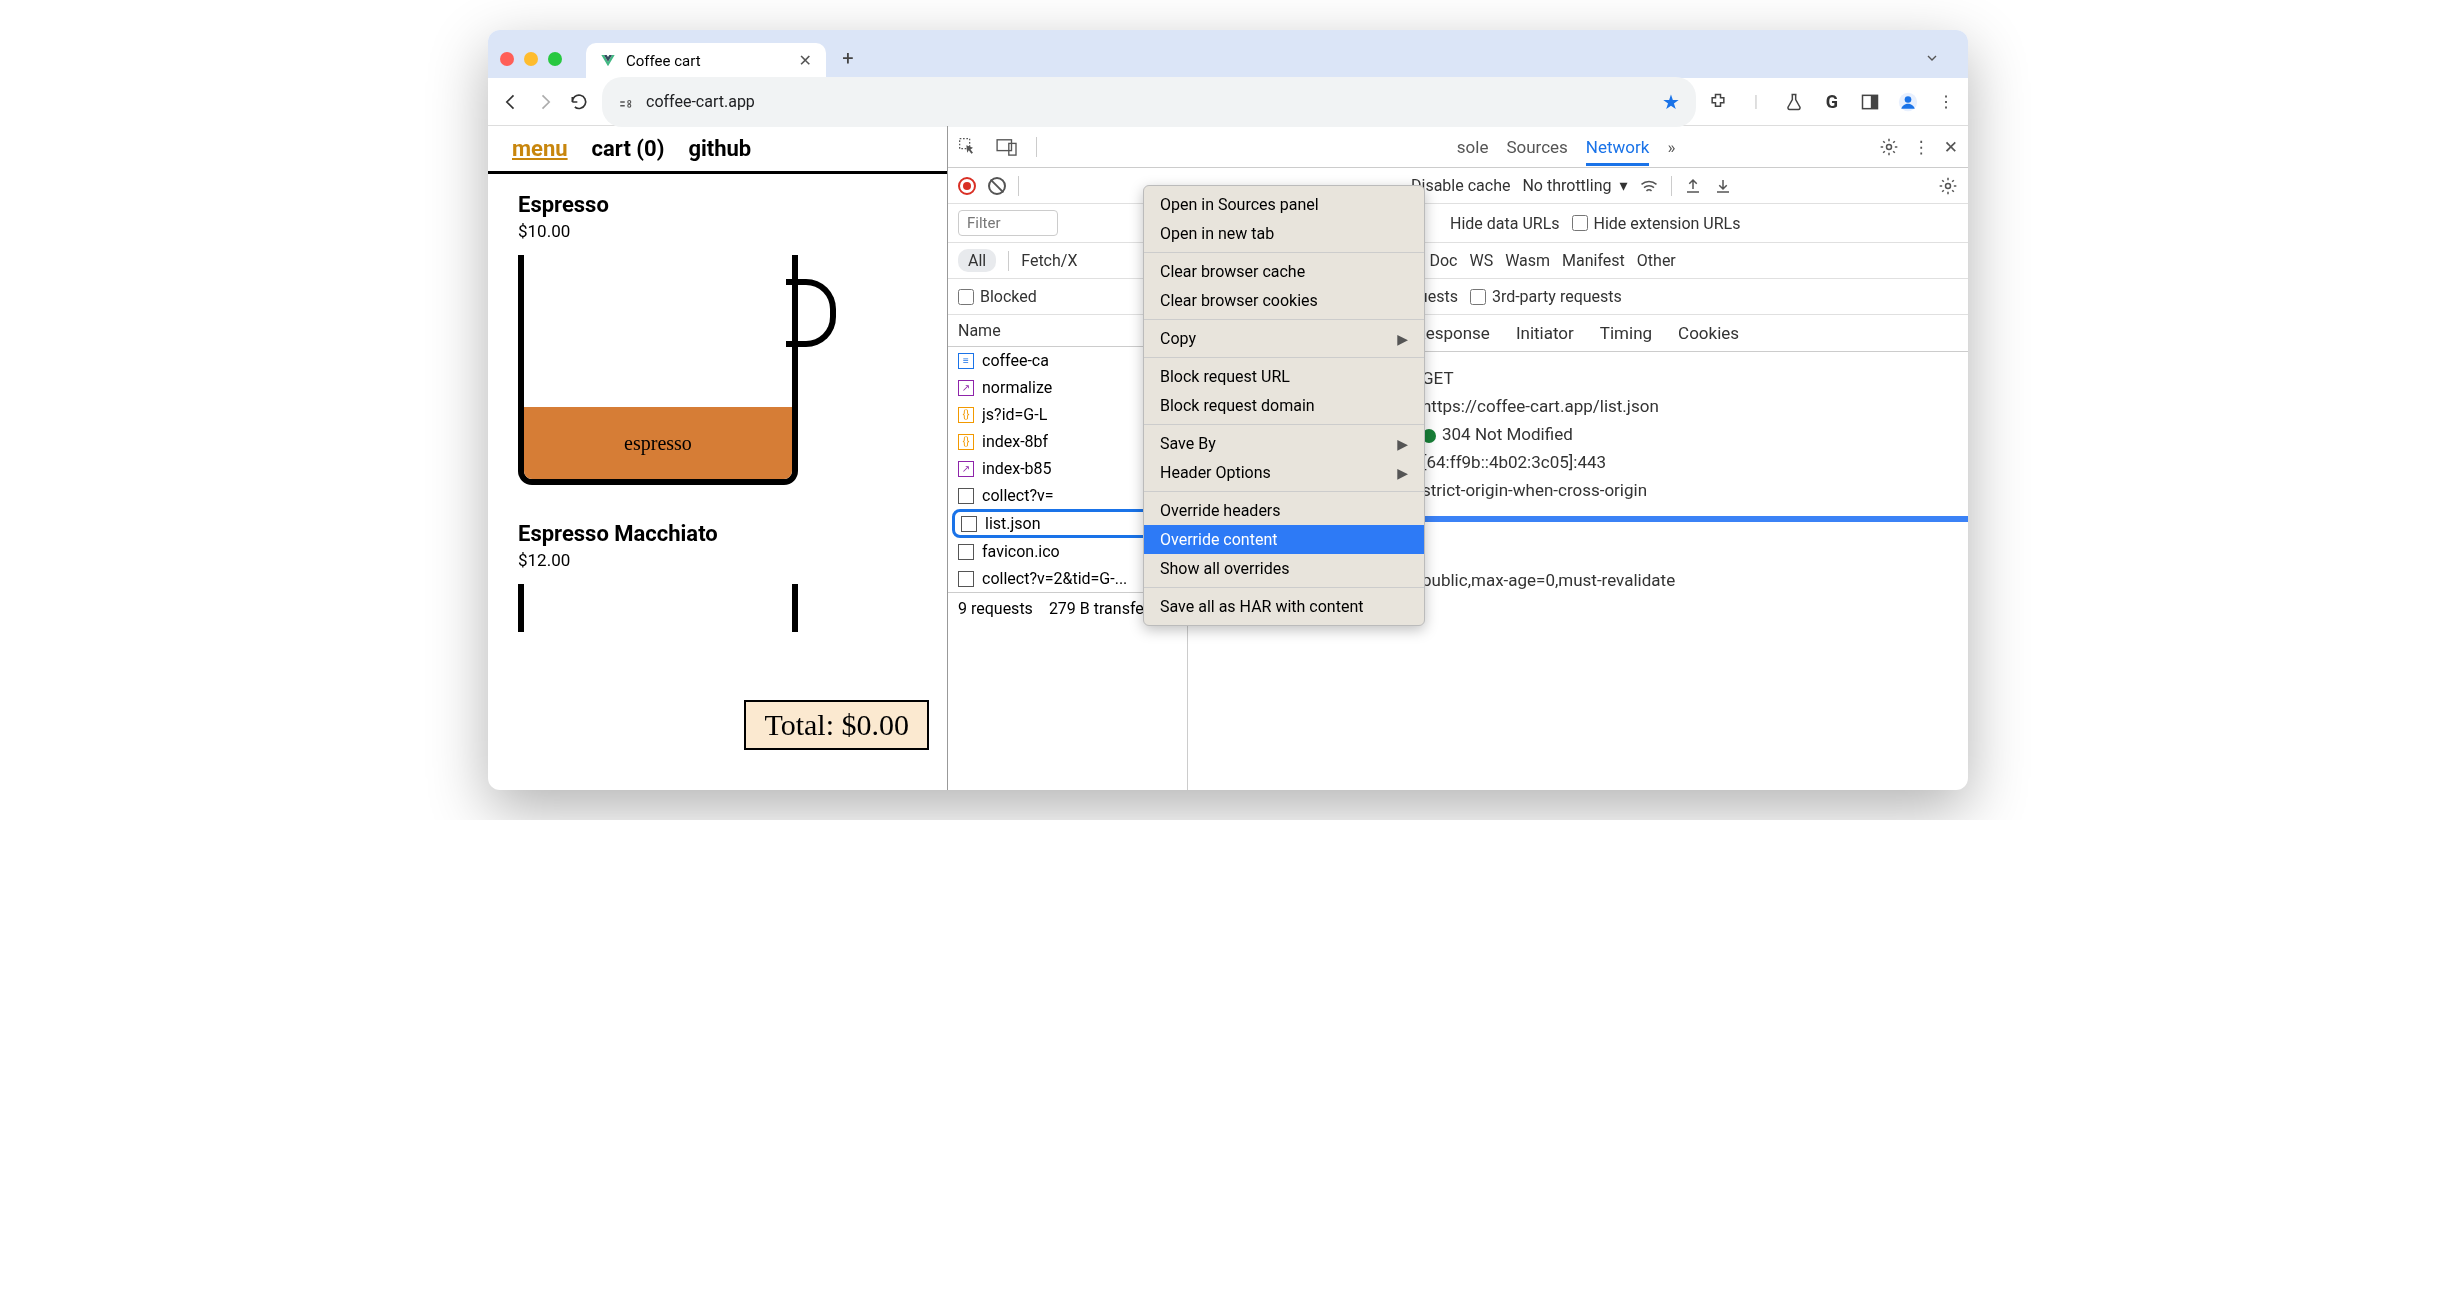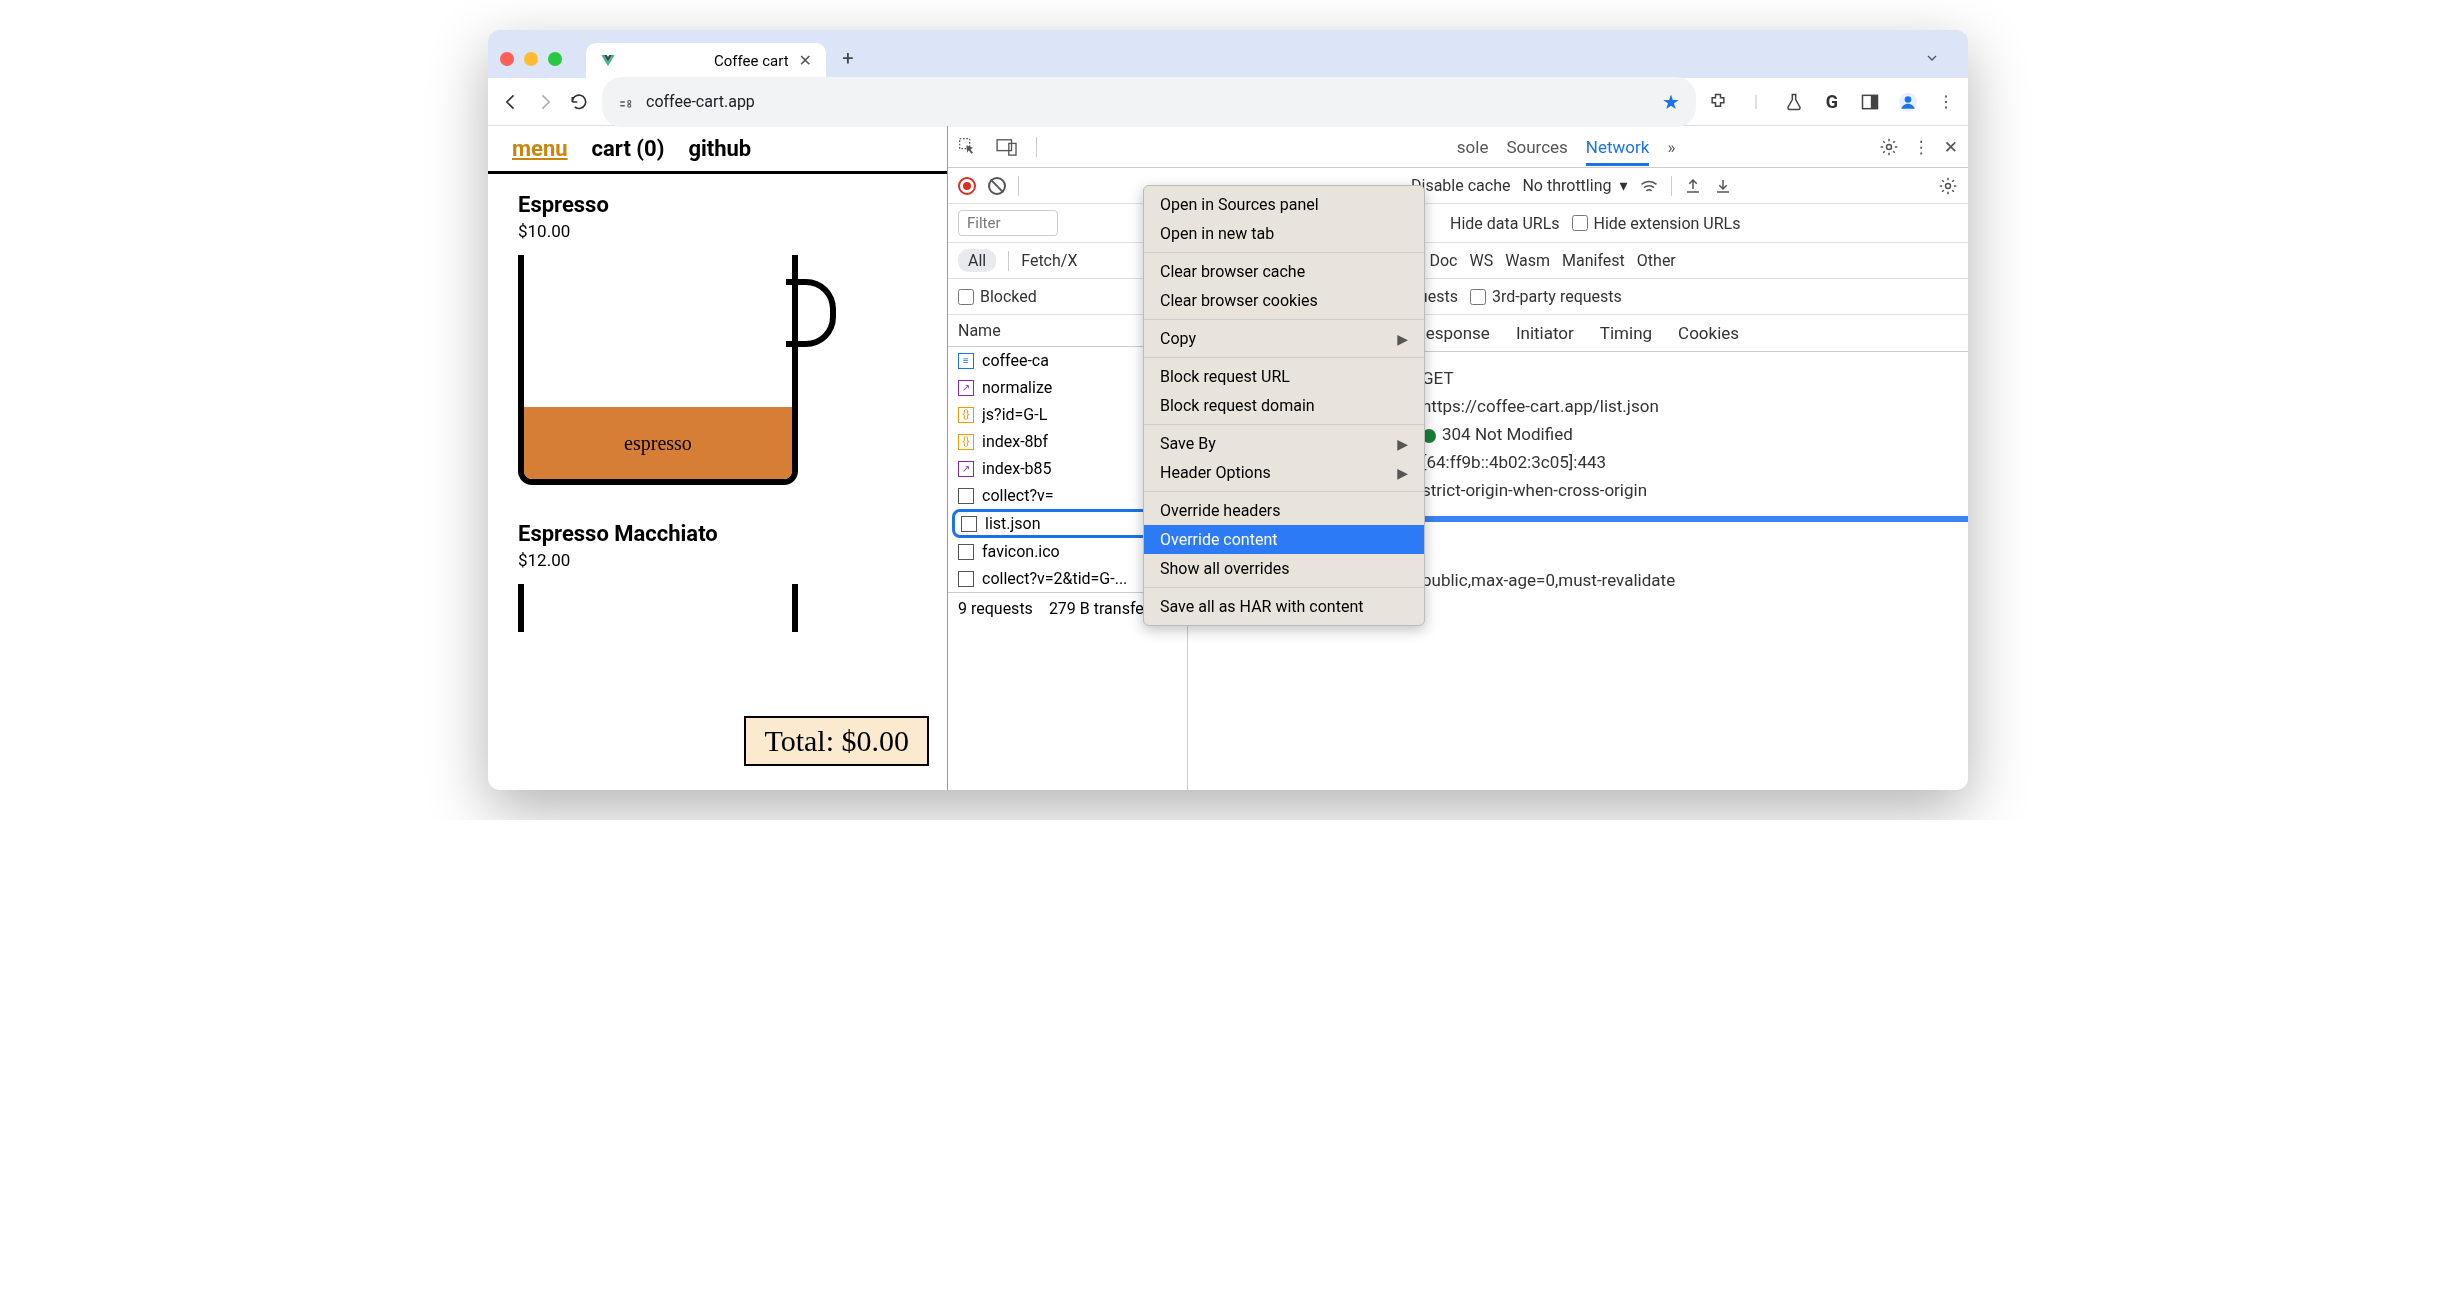--- a/index.html
+++ b/index.html
@@ -8,21 +8,21 @@
 
 
 .tabbar { height: 48px; background: #dbe5f7; display: flex; align-items: flex-end; padding: 8px 12px 0; gap: 8px; }
 .traffic { display: flex; gap: 10px; align-items: center; margin-right: 16px; margin-bottom: 12px; }
 .dot { width: 14px; height: 14px; border-radius: 50%; }
 .dot.red { background: #ff5f57; }
 .dot.yel { background: #febc2e; }
 .dot.grn { background: #28c840; }
 .tab { background: #fff; border-radius: 10px 10px 0 0; padding: 8px 14px; display: flex; align-items: center; gap: 10px; min-width: 240px; font-size: 15px; }
 .tab-favicon { width: 16px; height: 16px; }
-.tab-title { flex: 1; text-align: right; }
+.tab-title { flex: 1; }
 .tab-close { color: #555; font-size: 16px; }
 .newtab { width: 28px; height: 28px; display: flex; align-items: center; justify-content: center; font-size: 20px; color: #444; margin-bottom: 6px; }
 .tabbar-right { margin-left: auto; margin-bottom: 8px; margin-right: 8px; }
 .chev { width: 32px; height: 24px; border-radius: 6px; display: flex; align-items: center; justify-content: center; color: #444; }
 
 
 .urlbar { height: 48px; background: #fff; border-bottom: 1px solid #ddd; display: flex; align-items: center; padding: 0 12px; gap: 12px; }
 .nav-icon { width: 22px; height: 22px; display: flex; align-items: center; justify-content: center; color: #555; font-size: 18px; }
 .addr { flex: 1; background: #f1f3f4; border-radius: 20px; height: 50px; display: flex; align-items: center; padding: 0 16px; font-size: 16px; color: #202124; gap: 10px; }
 .addr-icon { color: #555; font-size: 14px; }
@@ -40,21 +40,21 @@
 .page-nav { border-bottom: 3px solid #000; padding: 10px 24px; display: flex; gap: 24px; font-family: Georgia, serif; font-size: 22px; font-weight: bold; }
 .page-nav a.menu { color: #c8860d; text-decoration: underline; }
 .page-nav a { color: #000; text-decoration: none; }
 .product { padding: 18px 30px; font-family: Georgia, serif; }
 .product h3 { font-size: 22px; margin-bottom: 4px; }
 .product .price { font-size: 17px; font-weight: normal; }
 .mug { margin-top: 14px; width: 280px; height: 230px; border: 6px solid #000; border-radius: 0 0 14px 14px; border-top: none; position: relative; background: #fff; }
 .mug::after { content: ''; position: absolute; right: -44px; top: 24px; width: 44px; height: 56px; border: 6px solid #000; border-left: none; border-radius: 0 30px 30px 0; }
 .fill { position: absolute; bottom: 0; left: 0; right: 0; height: 72px; background: #d67d36; border-radius: 0 0 8px 8px; display: flex; align-items: center; justify-content: center; font-family: Georgia, serif; font-size: 20px; }
 .mug2 { margin-top: 14px; width: 280px; height: 48px; border: 6px solid #000; border-top: none; border-bottom: none; position: relative; }
-.total-badge { position: absolute; right: 18px; bottom: 24px; background: #fbe9d0; border: 2px solid #000; padding: 6px 18px; font-family: Georgia, serif; font-size: 30px; }
+.total-badge { position: absolute; right: 18px; bottom: 40px; background: #fbe9d0; border: 2px solid #000; padding: 6px 18px; font-family: Georgia, serif; font-size: 30px; }
 
 
 .dt-tabs { height: 42px; border-bottom: 1px solid #ccc; display: flex; align-items: center; padding: 0 10px; gap: 18px; font-size: 17px; color: #555; }
 .dt-tabs .sp { flex: 0.02; }
 .dt-tab.active { color: #1a73e8; border-bottom: 3px solid #1a73e8; padding-bottom: 6px; margin-bottom: -10px; }
 .dt-tabs .overflow { margin-left: auto; display: flex; gap: 14px; align-items: center; }
 
 
 .nrow { border-bottom: 1px solid #e0e0e0; display: flex; align-items: center; padding: 6px 10px; gap: 12px; font-size: 16px; color: #333; min-height: 36px; }
 .rec { width: 18px; height: 18px; border: 2px solid #d93025; border-radius: 50%; display:flex; align-items:center; justify-content:center; }

